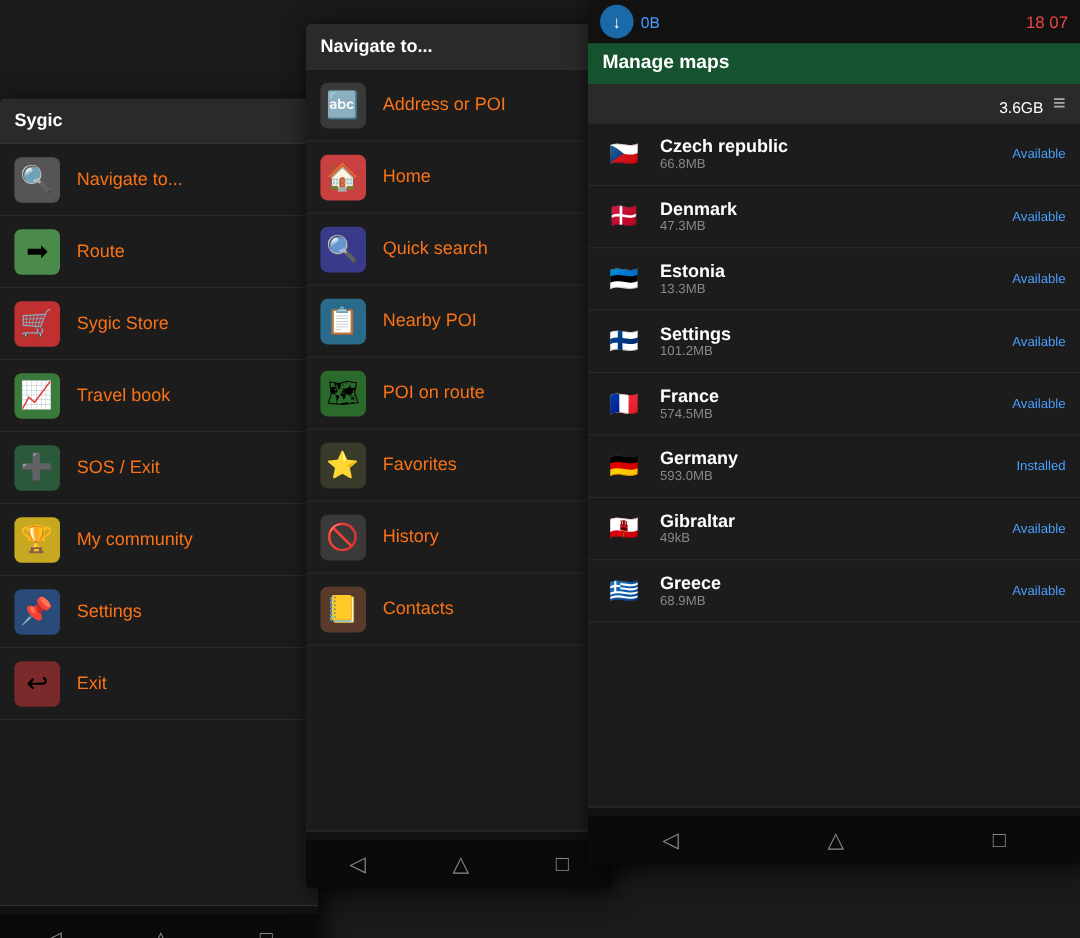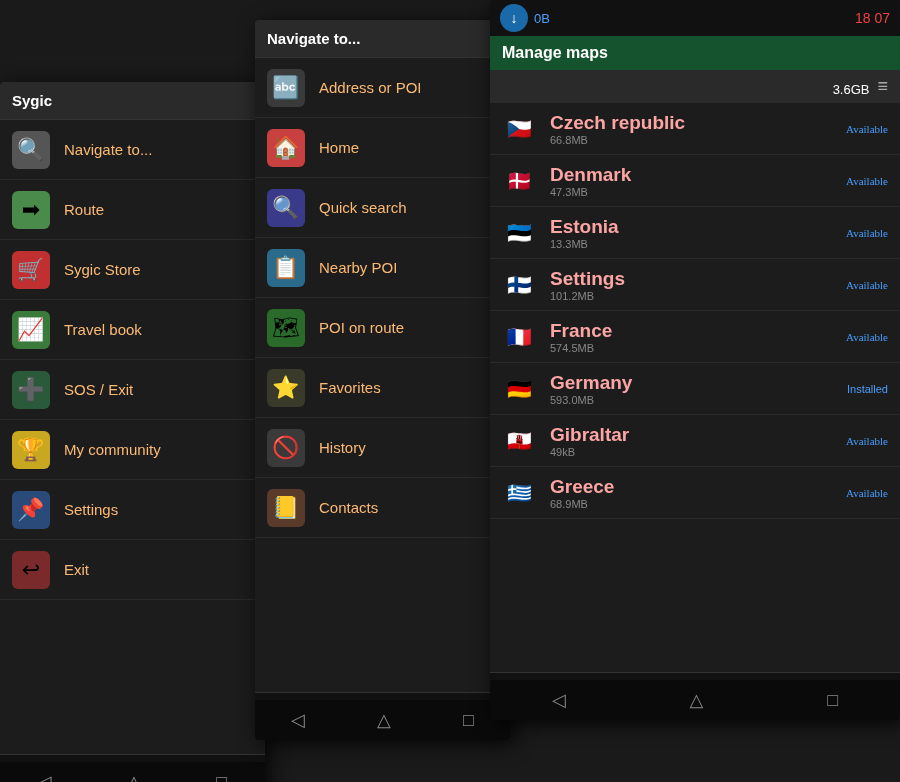--- a/index.html
+++ b/index.html
@@ -74,21 +74,21 @@
       margin-right: 14px;
       display: flex;
       align-items: center;
       justify-content: center;
       font-size: 22px;
       flex-shrink: 0;
       border-radius: 6px;
     }
 
     .menu-item-label {
-      color: #fdba74;
+      color: #f97316;
       font-size: 15px;
       font-weight: 500;
     }
 
     
     .bottom-bar {
       position: absolute;
       bottom: 0;
       left: 0;
       right: 0;
@@ -165,34 +165,33 @@
       border-radius: 2px;
       font-size: 20px;
       display: flex;
       align-items: center;
       justify-content: center;
     }
     .map-info {
       flex: 1;
     }
     .map-name {
-      color: #fca5a5;
-      font-size: 19px;
+      color: #ffffff;
+      font-size: 15px;
       font-weight: bold;
     }
     .map-size {
       color: #888;
       font-size: 11px;
     }
     .map-status {
       font-size: 11px;
     }
     .map-status.available {
       color: #4a9eff;
-      font-family: Liberation Serif, serif;
     }
     .map-status.installed {
       color: #4a9eff;
     }
     .map-actions {
       display: flex;
       flex-direction: column;
       align-items: flex-end;
       gap: 4px;
     }

